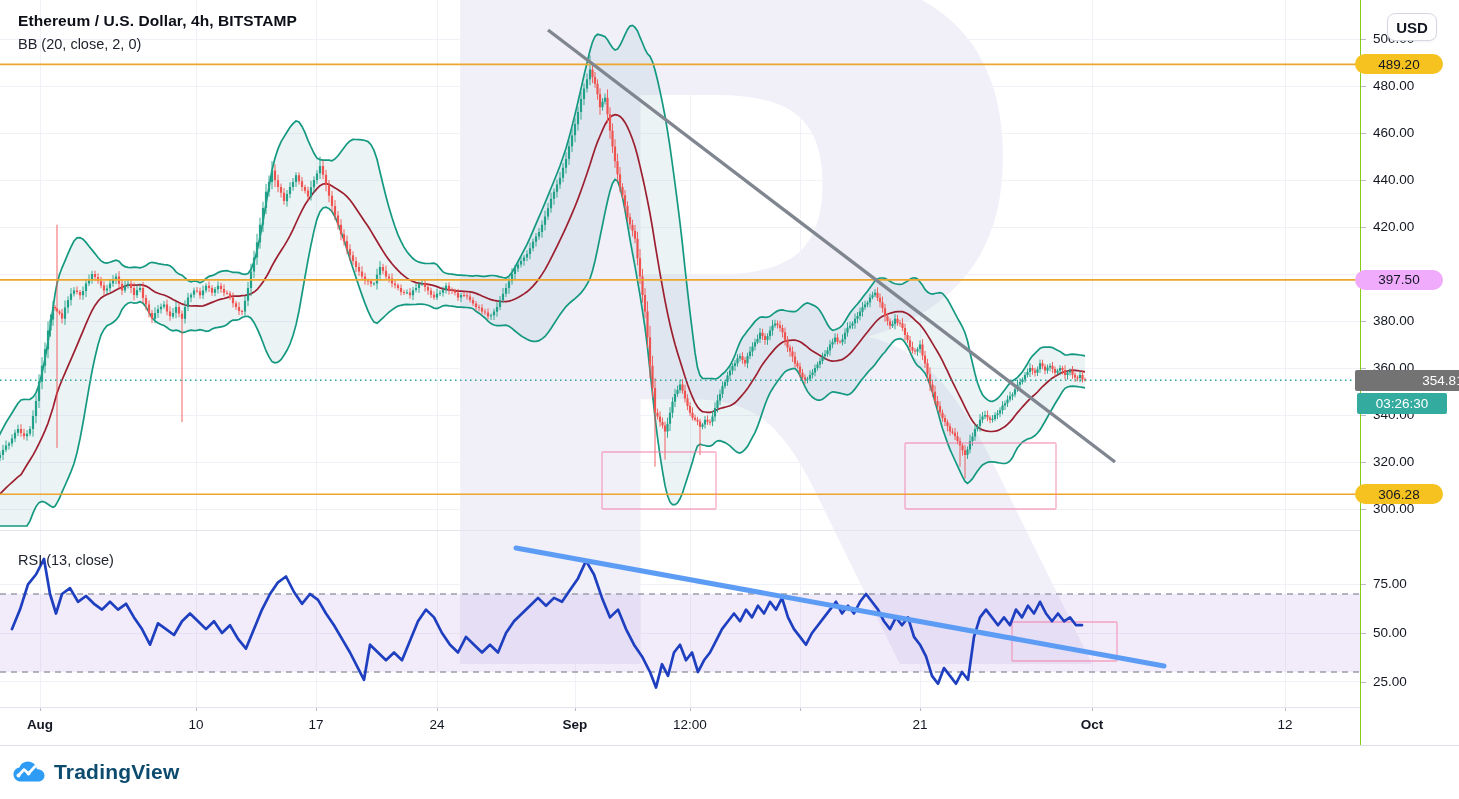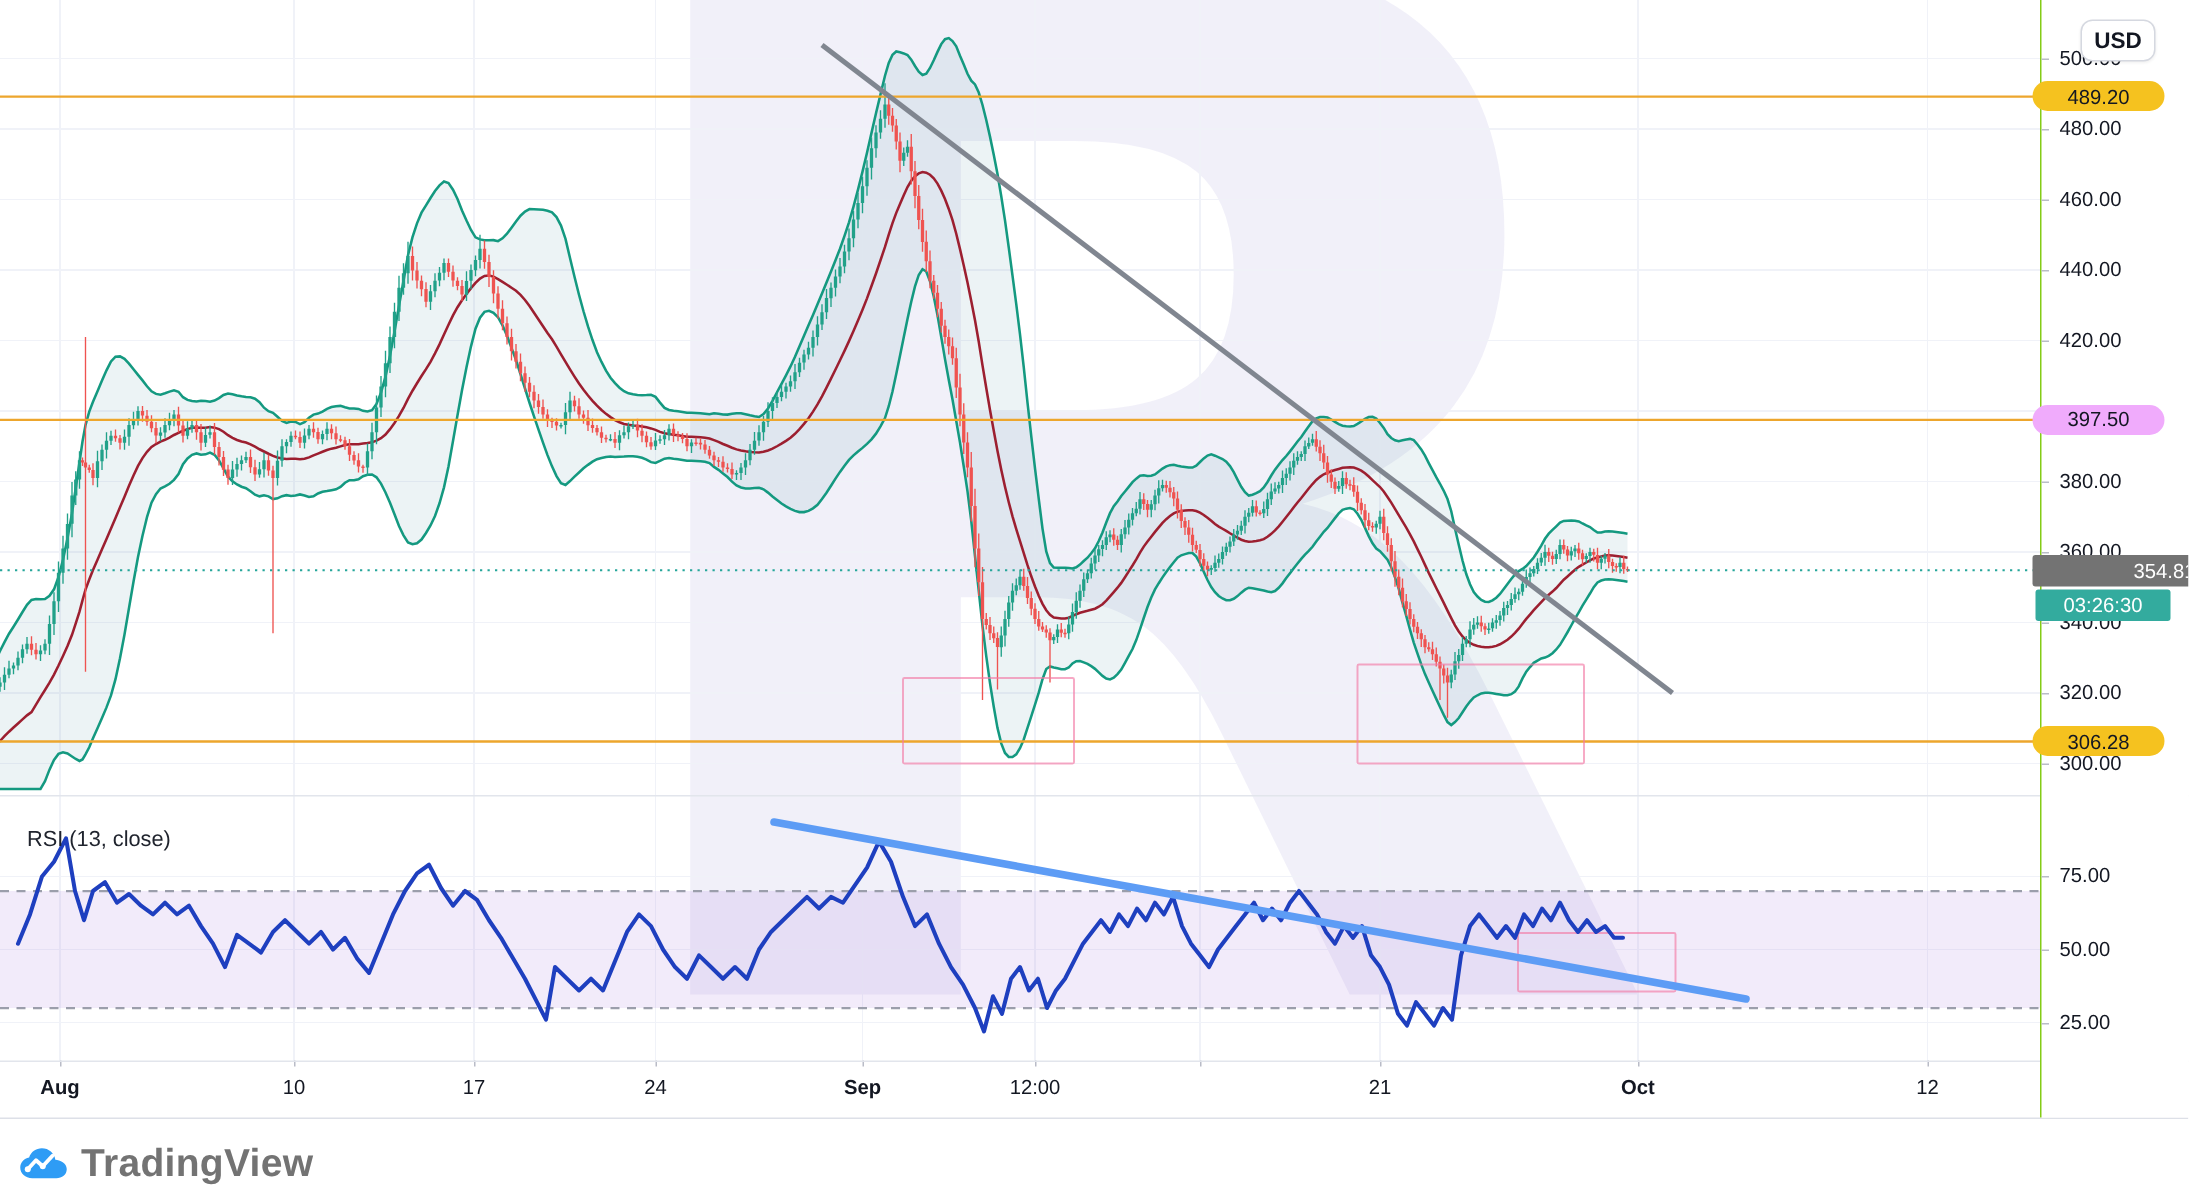--- a/index.html
+++ b/index.html
@@ -30,21 +30,21 @@
   .axis-label.cd{color:#fff;height:21px;width:90px;left:-4px;}
   .usd{position:absolute;left:26px;top:13px;width:50px;height:28px;border-radius:8px;
        border:1px solid #d5d8e0;background:#fff;font-family:inherit;font-size:15px;
        font-weight:600;color:#131722;z-index:7;box-shadow:0 1px 2px rgba(0,0,0,.06);cursor:pointer;}
   .sep{position:absolute;background:#e2e5ec;z-index:2;}
   .sep-pane{left:0;top:530px;width:1459px;height:1px;}
   .sep-axis{left:0;top:707px;width:1459px;height:1px;}
   .sep-bottom{left:0;top:745px;width:1459px;height:1px;background:#dde0e8;}
   .bottom{position:absolute;left:0;top:746px;width:1459px;height:53px;background:#fff;z-index:4;}
   .logo{position:absolute;left:12px;top:14px;display:flex;align-items:center;gap:8px;cursor:pointer;}
-  .logo span{font-size:26px;font-weight:700;color:#737373;letter-spacing:.2px;}
+  .logo span{font-size:21px;font-weight:700;color:#0c4a6e;letter-spacing:.2px;}
 </style>
 </head>
 <body>
 
 <div id="app">
   <div class="watermark">R</div>
 
   <div class="plot">
     <svg id="chartsvg" width="1360" height="745" viewBox="0 0 1360 745">
         <g stroke="#f0f2f8" stroke-width="1" shape-rendering="crispEdges">
@@ -92,20 +92,24 @@
         <line x1="0" y1="279.9" x2="1360" y2="279.9" stroke="#eda62d" stroke-width="1.6"></line>
         <line x1="0" y1="494.3" x2="1360" y2="494.3" stroke="#eda62d" stroke-width="1.6"></line>
         <line x1="0" y1="380.2" x2="1360" y2="380.2" stroke="#26a69a" stroke-width="1.4" stroke-dasharray="1.5,3.5"></line>
         <rect x="602" y="452" width="114" height="57" fill="none" stroke="rgba(242,123,166,0.65)" stroke-width="1.3" rx="1"></rect>
         <rect x="905" y="443" width="151" height="66" fill="none" stroke="rgba(242,123,166,0.65)" stroke-width="1.3" rx="1"></rect>
         <rect x="1012" y="622" width="105" height="39" fill="none" stroke="rgba(242,123,166,0.65)" stroke-width="1.3" rx="1"></rect>
         <polyline points="12,629.1 20,609.6 28,584.3 36,574.5 44,558.9 50,594.0 56,613.5 62,594.0 70,588.1 78,601.8 86,596.0 94,603.8 102,609.6 110,601.8 118,609.6 126,603.8 134,617.4 142,629.1 150,644.7 158,623.3 166,629.1 174,635.0 182,621.3 190,613.5 198,621.3 206,629.1 214,621.3 222,633.0 230,625.2 238,638.9 246,648.6 254,629.1 262,609.6 270,594.0 278,582.3 286,576.5 294,592.0 302,603.8 310,594.0 318,599.9 326,613.5 334,625.2 342,638.9 350,652.5 358,668.1 364,679.8 370,644.7 378,652.5 386,660.3 394,652.5 402,660.3 410,640.8 418,621.3 426,609.6 434,617.4 442,633.0 450,644.7 458,652.5 466,636.9 474,644.7 482,652.5 490,644.7 498,652.5 506,633.0 514,621.3 522,613.5 530,605.7 538,597.9 546,605.7 554,597.9 562,601.8 570,590.1 578,578.4 586,560.9 594,574.5 602,597.9 610,617.4 618,609.6 626,629.1 634,644.7 642,656.4 650,672.0 656,687.6 662,664.2 668,675.9 674,652.5 680,644.7 686,660.3 692,652.5 698,672.0 704,660.3 710,652.5 716,640.8 722,629.1 728,621.3 734,613.5 740,621.3 746,609.6 752,617.4 758,605.7 764,613.5 770,601.8 776,609.6 782,597.9 788,617.4 794,629.1 800,636.9 806,644.7 812,633.0 818,625.2 824,617.4 830,609.6 836,601.8 842,613.5 848,605.7 854,613.5 860,601.8 866,594.0 872,601.8 878,609.6 884,621.3 890,629.1 896,617.4 902,625.2 908,617.4 914,636.9 920,644.7 926,656.4 932,675.9 938,683.7 944,668.1 950,675.9 956,683.7 962,672.0 968,679.8 974,636.9 980,617.4 986,609.6 992,617.4 998,625.2 1004,617.4 1010,625.2 1016,609.6 1022,617.4 1028,605.7 1034,613.5 1040,601.8 1046,613.5 1052,621.3 1058,613.5 1064,621.3 1070,617.4 1076,625.2 1082,625.2" fill="none" stroke="#1e3fbf" stroke-width="2.7" stroke-linejoin="round" stroke-linecap="round"></polyline>
         <line x1="548" y1="30" x2="1115" y2="462" stroke="#808690" stroke-width="3.4"></line>
         <line x1="516" y1="548" x2="1164" y2="666" stroke="#5d9cf5" stroke-width="5" stroke-linecap="round"></line>
       </svg>
+    <div class="legend">
+      <div class="title">Ethereum / U.S. Dollar, 4h, BITSTAMP</div>
+      <div class="ind">BB (20, close, 2, 0)</div>
+    </div>
     <div class="ind rsi-label">RSI (13, close)</div>
     <div class="time-axis" id="timeAxis">
         <div class="ttick major" style="left: 40px;">Aug</div>
         <div class="tmark" style="left: 40px;"></div>
         <div class="ttick" style="left: 196px;">10</div>
         <div class="tmark" style="left: 196px;"></div>
         <div class="ttick" style="left: 316px;">17</div>
         <div class="tmark" style="left: 316px;"></div>
         <div class="ttick" style="left: 437px;">24</div>
         <div class="tmark" style="left: 437px;"></div>

